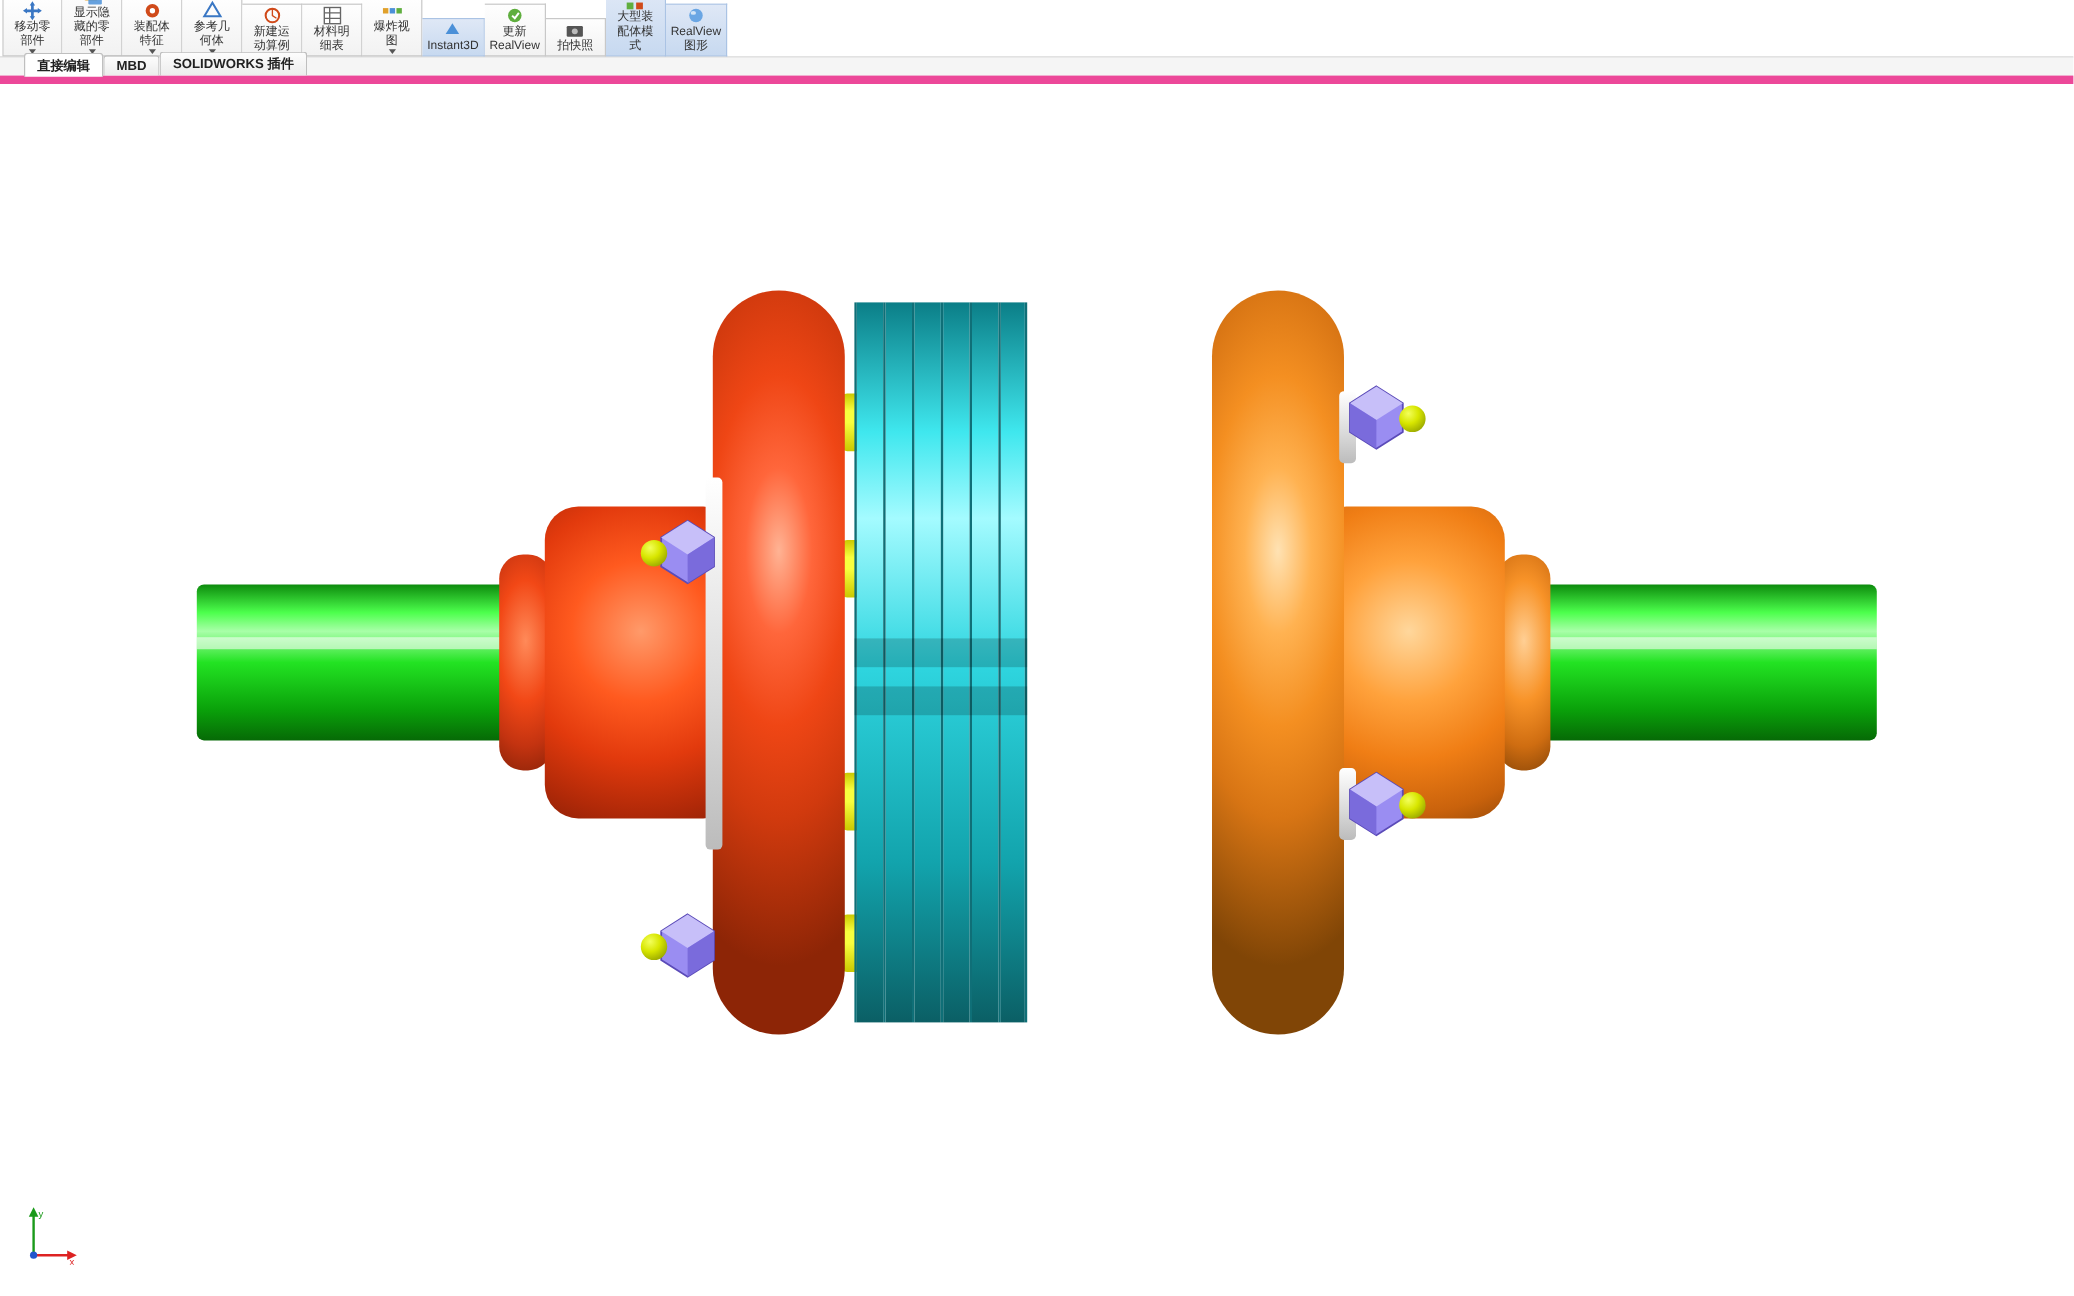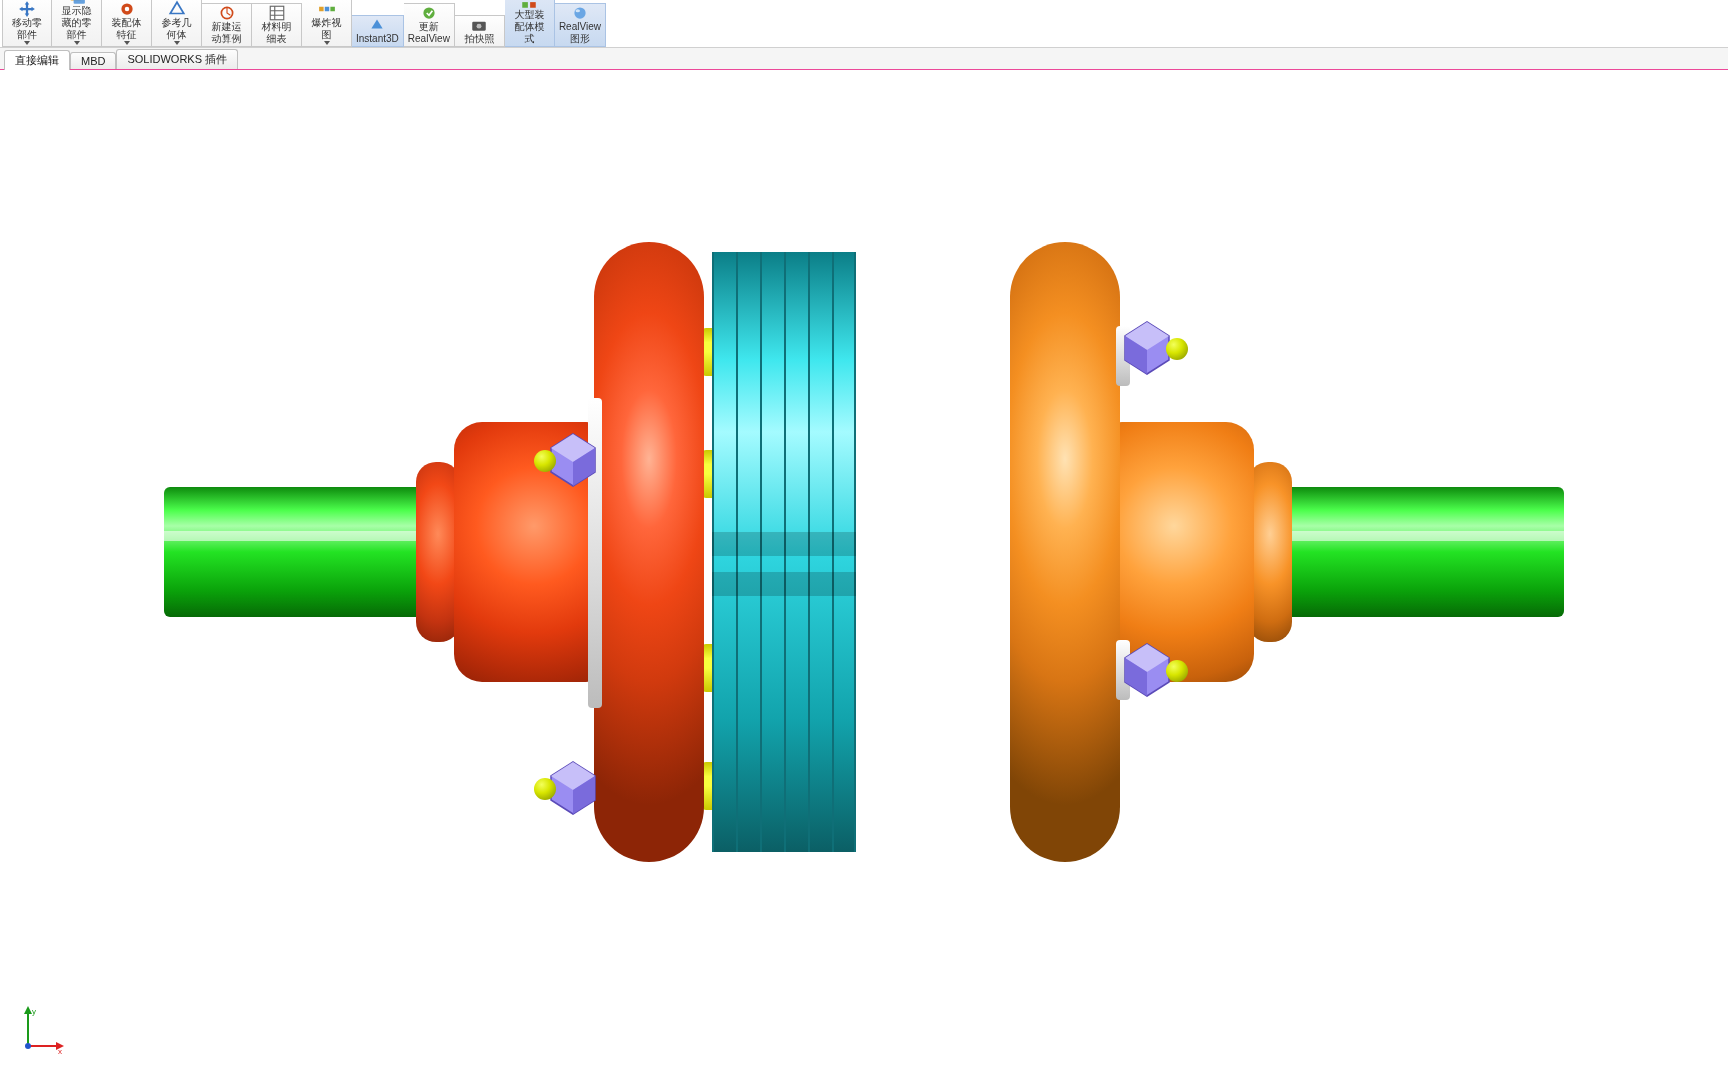--- a/index.html
+++ b/index.html
@@ -52,23 +52,24 @@
     border-right: 3px solid transparent;
     border-top: 4px solid #555;
     margin-top: auto;
   }
   
   .tabbar {
     display: flex;
     align-items: flex-end;
     height: 22px;
     background: #f5f5f5;
-    border-bottom: 1px solid #ec4899;
-    padding-left: 4px;
+    border-bottom: 7px solid #ec4899;
+    padding-left: 20px;
     gap: 0;
+    font-weight: bold;
   }
   .tab {
     border: 1px solid #bfbfbf;
     border-bottom: none;
     background: linear-gradient(#fdfdfd,#ececec);
     padding: 2px 10px 2px 10px;
     font-size: 11px;
     color: #222;
     border-top-left-radius: 3px;
     border-top-right-radius: 3px;

